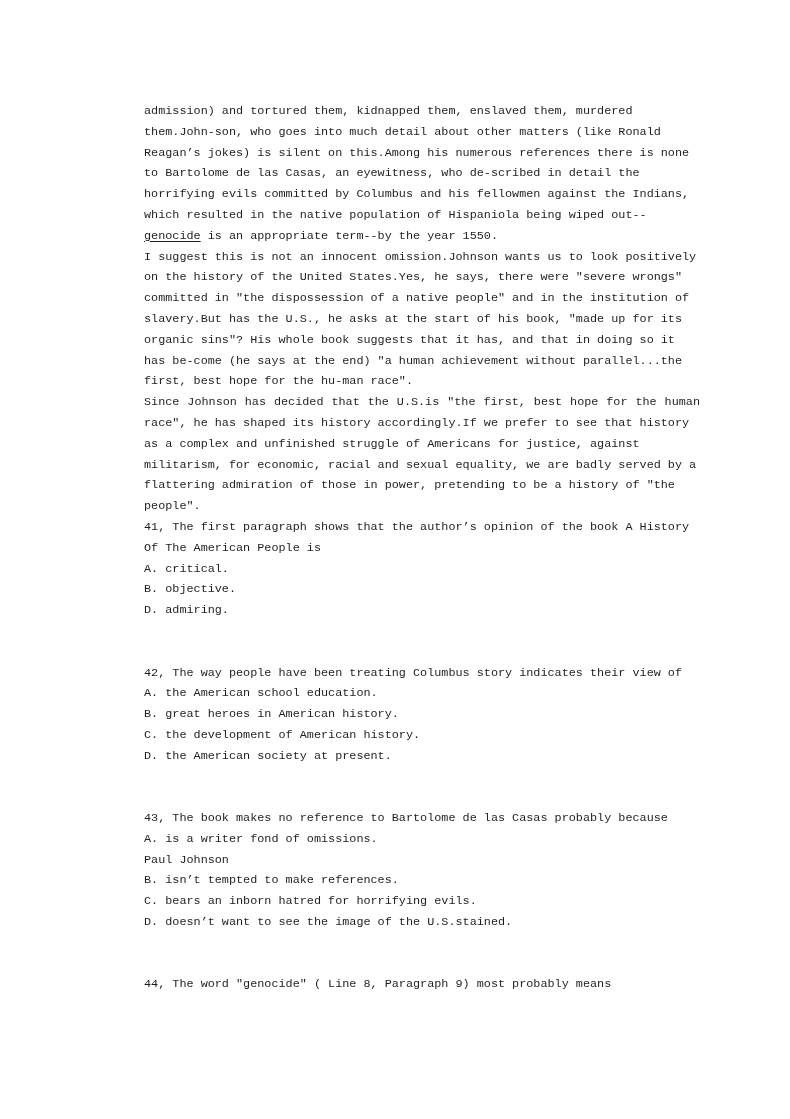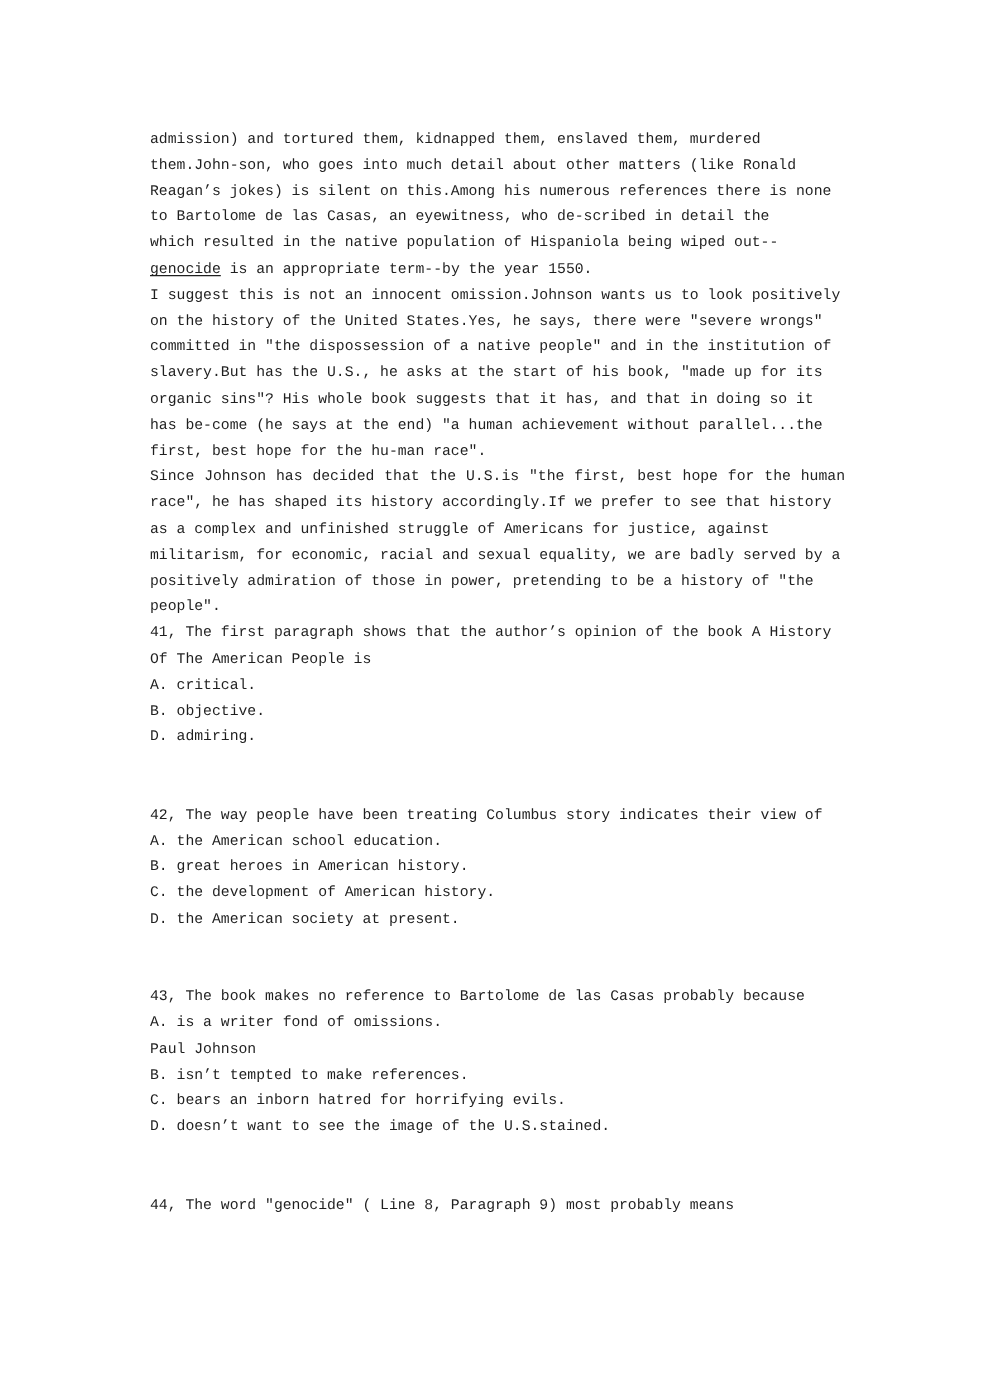--- a/index.html
+++ b/index.html
@@ -16,20 +16,21 @@
     padding: 101px 100px 0 120px;
     overflow: hidden;
   }
   .doc {
     width: 556px;
     font-family: "Liberation Mono", "DejaVu Sans Mono", monospace;
     font-size: 11.8px;
     line-height: 20.8px;
     color: #1f1f1f;
     letter-spacing: 0;
+    margin-left: 24px;
   }
   .line {
     white-space: pre-wrap;
     min-height: 20.8px;
   }
   .line.justify {
     text-align: justify;
     text-align-last: justify;
   }
   .u {
@@ -39,34 +40,35 @@
 </style>
 </head>
 <body>
 
 <div class="page">
   <div class="doc">
       <div class="line"><span>admission) and tortured them, kidnapped them, enslaved them, murdered</span></div>
       <div class="line"><span>them.John-son, who goes into much detail about other matters (like Ronald</span></div>
       <div class="line"><span>Reagan’s jokes) is silent on this.Among his numerous references there is none</span></div>
       <div class="line"><span>to Bartolome de las Casas, an eyewitness, who de-scribed in detail the</span></div>
+      <div class="line"><span>horrifying evils committed by Columbus and his fellowmen against the Indians,</span></div>
       <div class="line"><span>which resulted in the native population of Hispaniola being wiped out--</span></div>
       <div class="line"><span class="u">genocide</span><span> is an appropriate term--by the year 1550.</span></div>
       <div class="line"><span>I suggest this is not an innocent omission.Johnson wants us to look positively</span></div>
       <div class="line"><span>on the history of the United States.Yes, he says, there were ″severe wrongs″</span></div>
       <div class="line"><span>committed in ″the dispossession of a native people″ and in the institution of</span></div>
       <div class="line"><span>slavery.But has the U.S., he asks at the start of his book, ″made up for its</span></div>
       <div class="line"><span>organic sins″? His whole book suggests that it has, and that in doing so it</span></div>
       <div class="line"><span>has be-come (he says at the end) ″a human achievement without parallel...the</span></div>
       <div class="line"><span>first, best hope for the hu-man race″.</span></div>
       <div class="line justify"><span>Since Johnson has decided that the U.S.is ″the first, best hope for the human</span></div>
       <div class="line"><span>race″, he has shaped its history accordingly.If we prefer to see that history</span></div>
       <div class="line"><span>as a complex and unfinished struggle of Americans for justice, against</span></div>
       <div class="line"><span>militarism, for economic, racial and sexual equality, we are badly served by a</span></div>
-      <div class="line"><span>positively admiration of those in power, pretending to be a history of ″the</span></div>
+      <div class="line"><span>flattering admiration of those in power, pretending to be a history of ″the</span></div>
       <div class="line"><span>people″.</span></div>
       <div class="line"><span>41, The first paragraph shows that the author’s opinion of the book A History</span></div>
       <div class="line"><span>Of The American People is</span></div>
       <div class="line"><span>A. critical.</span></div>
       <div class="line"><span>B. objective.</span></div>
       <div class="line"><span>D. admiring.</span></div>
       <div class="line"><span></span></div>
       <div class="line"><span></span></div>
       <div class="line"><span>42, The way people have been treating Columbus story indicates their view of</span></div>
       <div class="line"><span>A. the American school education.</span></div>

